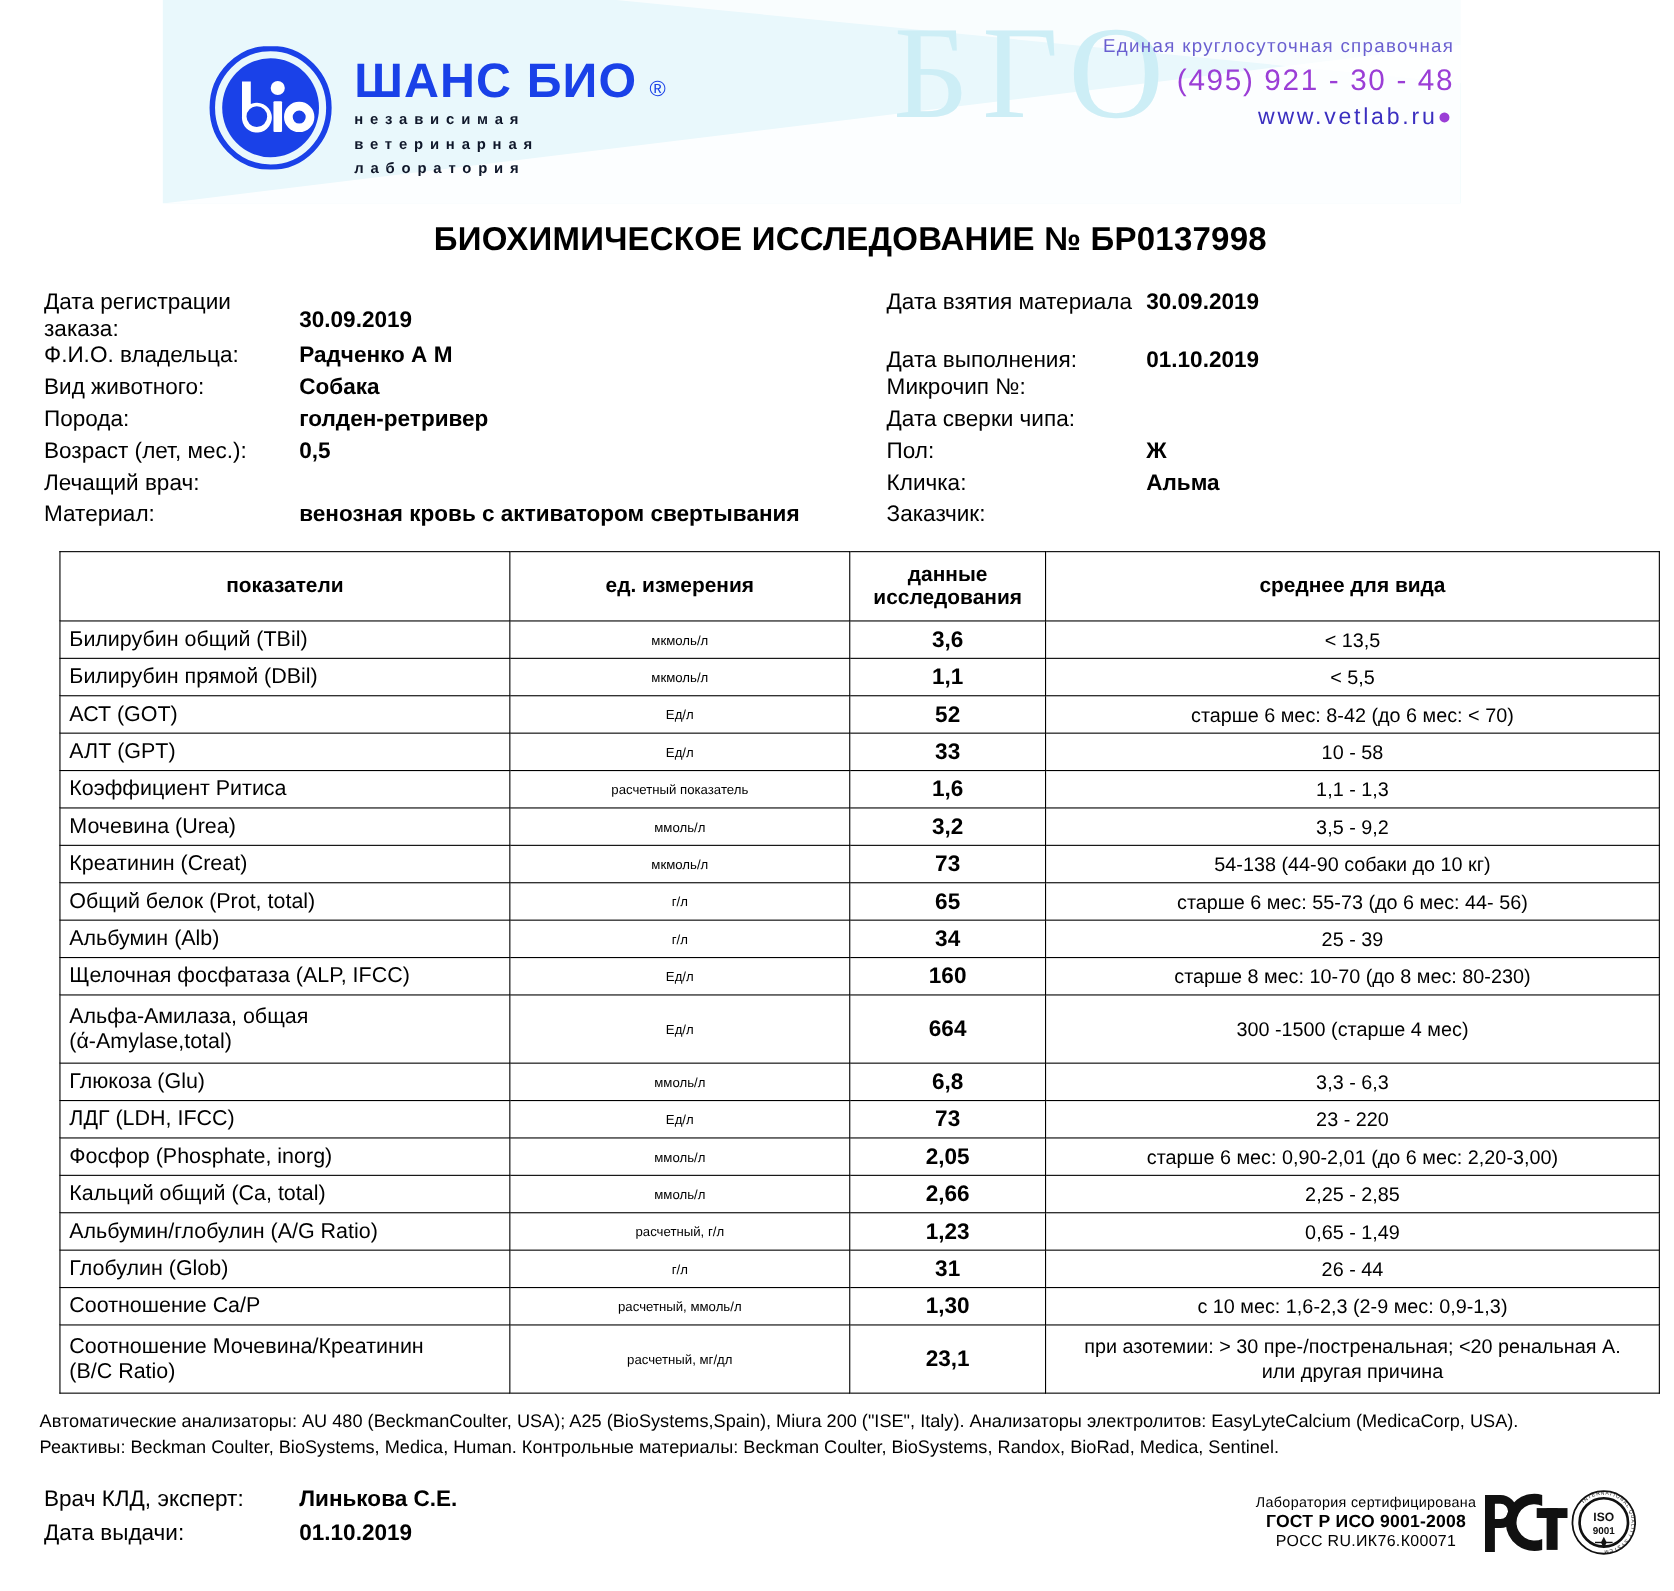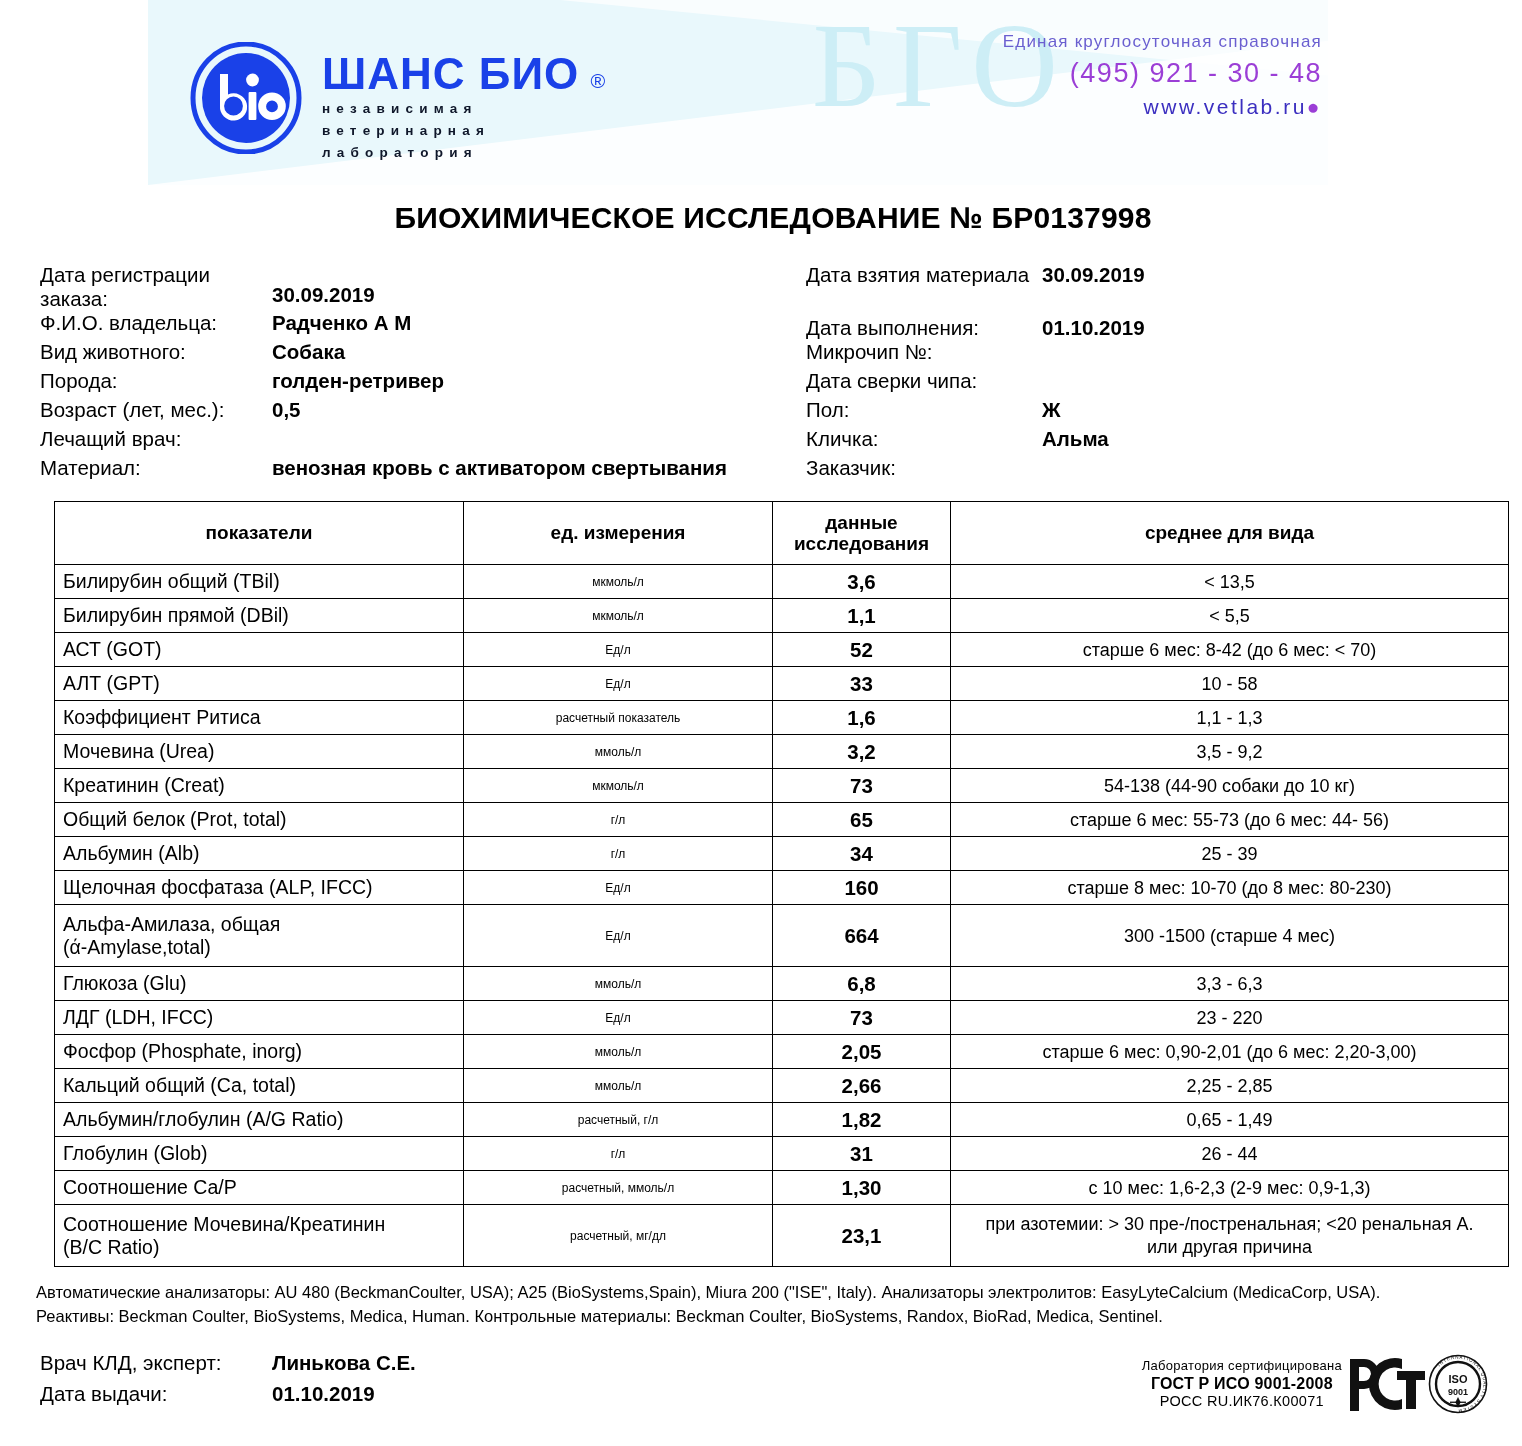--- a/index.html
+++ b/index.html
@@ -155,21 +155,21 @@
     white-space: pre-line;
     line-height: 1.18;
   }
   .info-col-left .info-label { width: 232px; flex: none; }
   .info-col-right .info-label { width: 236px; flex: none; }
   .info-col-right .info-label.wide { width: 236px; }
   .info-value {
     font-size: 20.5px;
     font-weight: bold;
   }
-  .info-row.tall { min-height: 48px; align-items: center; }
+  .info-row.tall { min-height: 48px; align-items: flex-start; }
   .info-row.tall .info-value { padding-top: 16px; }
 
   
   .results-table {
     border-collapse: collapse;
     width: 1454px;
     margin: 16px 0 0 54px;
     table-layout: fixed;
   }
   .results-table th,
@@ -458,21 +458,21 @@
       </tr>
       <tr>
         <td class="c-name">Кальций общий (Ca, total)</td>
         <td class="c-unit">ммоль/л</td>
         <td class="c-value">2,66</td>
         <td class="c-ref">2,25 - 2,85</td>
       </tr>
       <tr>
         <td class="c-name">Альбумин/глобулин (A/G Ratio)</td>
         <td class="c-unit">расчетный, г/л</td>
-        <td class="c-value">1,82</td>
+        <td class="c-value">1,23</td>
         <td class="c-ref">0,65 - 1,49</td>
       </tr>
       <tr>
         <td class="c-name">Глобулин (Glob)</td>
         <td class="c-unit">г/л</td>
         <td class="c-value">31</td>
         <td class="c-ref">26 - 44</td>
       </tr>
       <tr>
         <td class="c-name">Соотношение Ca/P</td>

